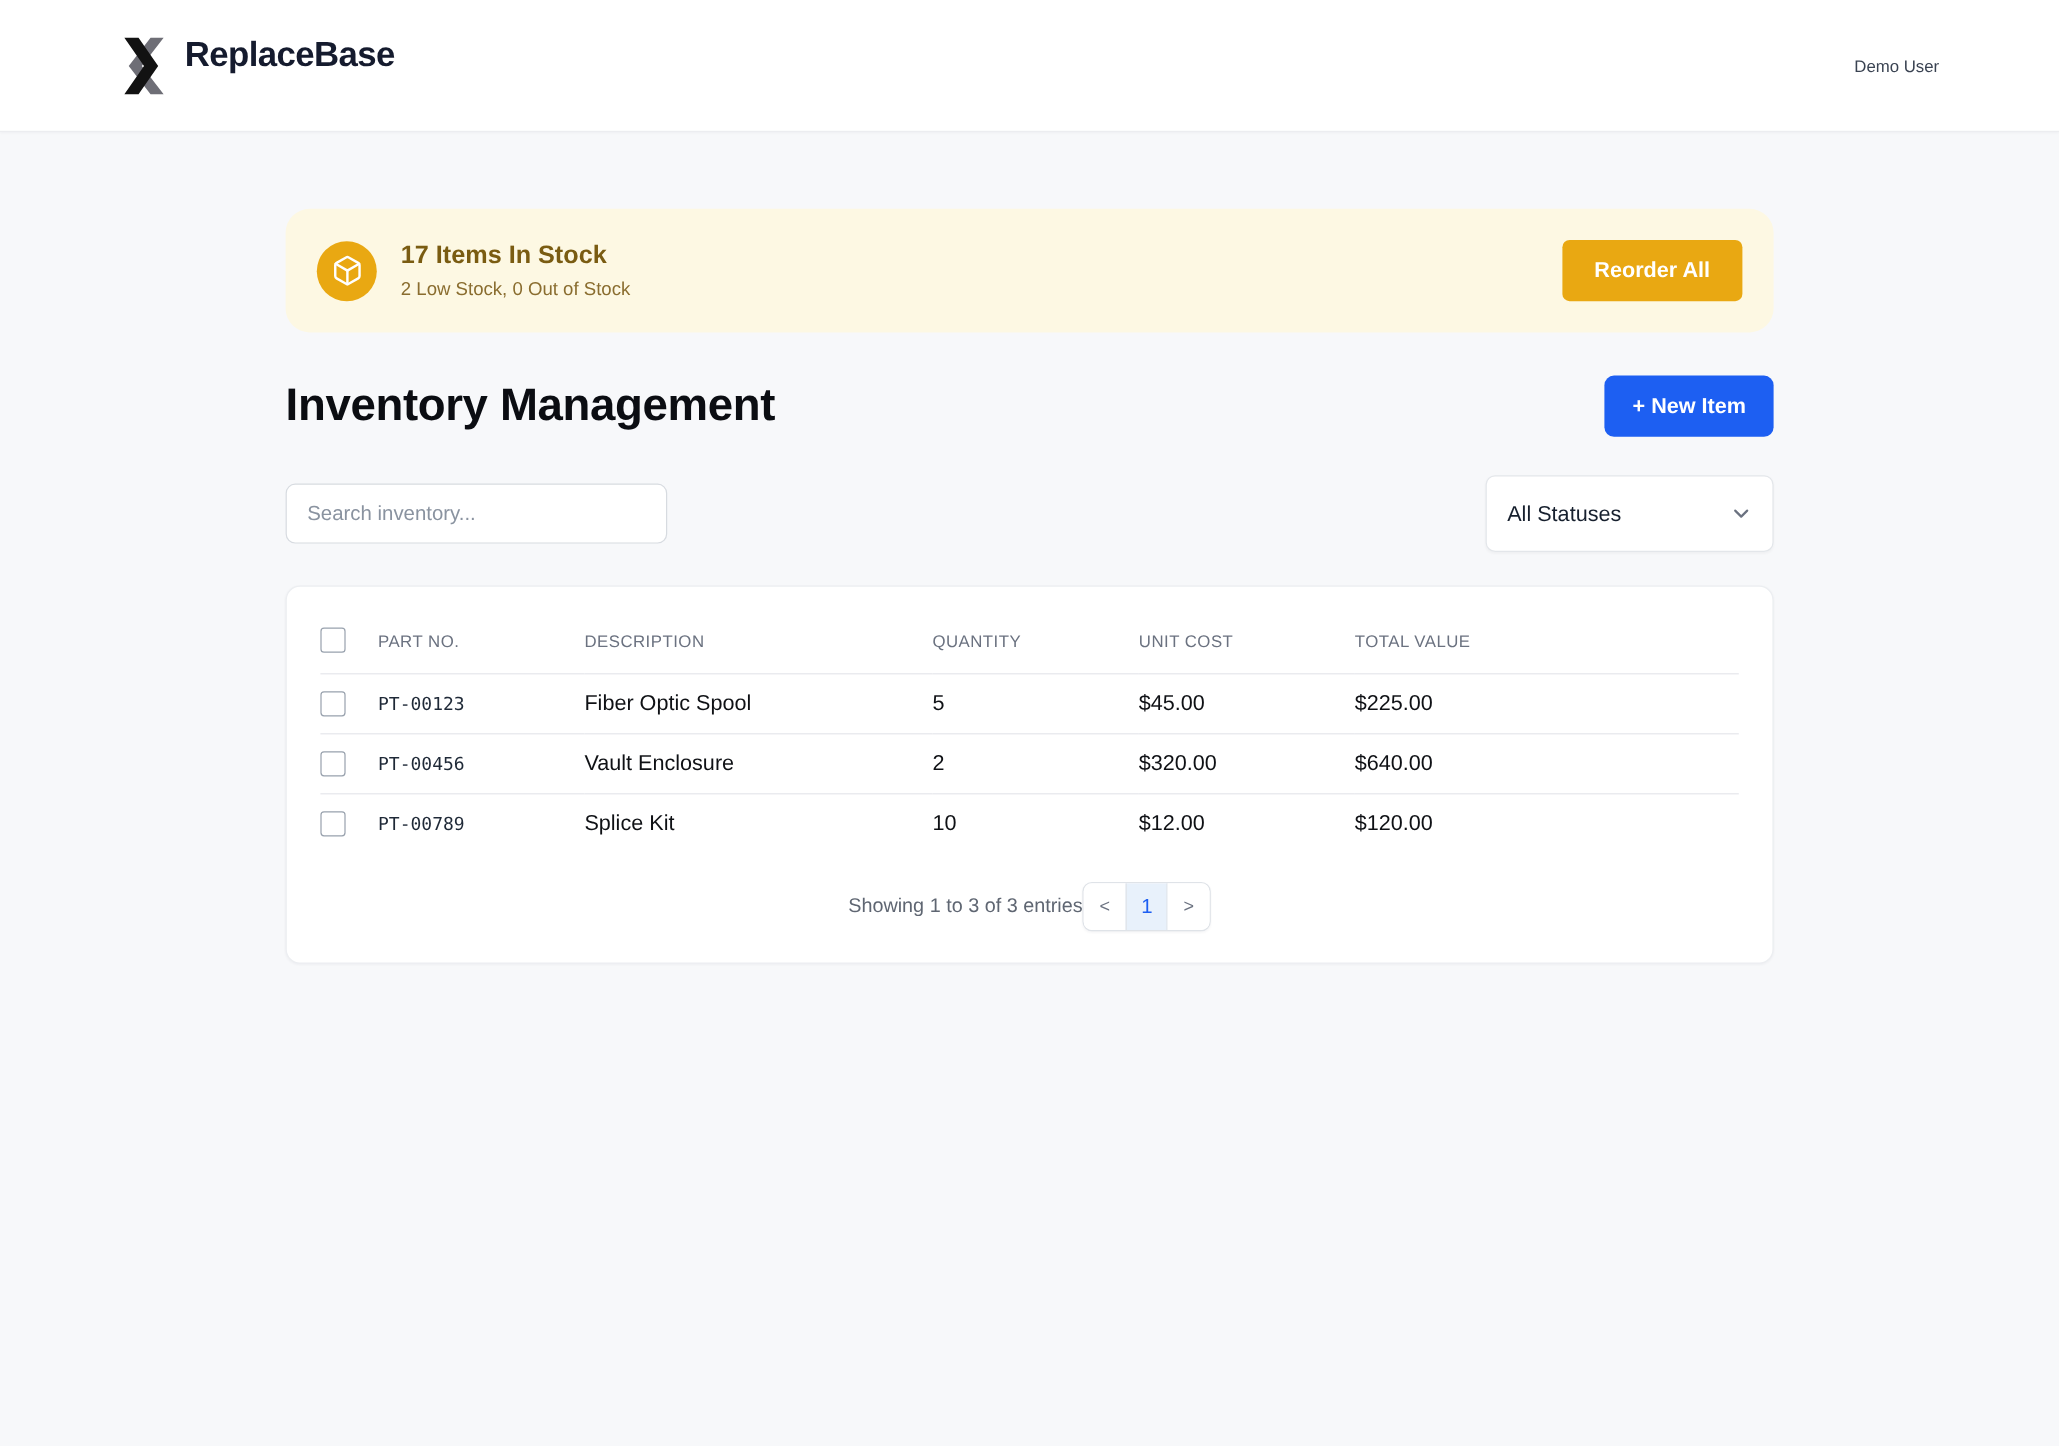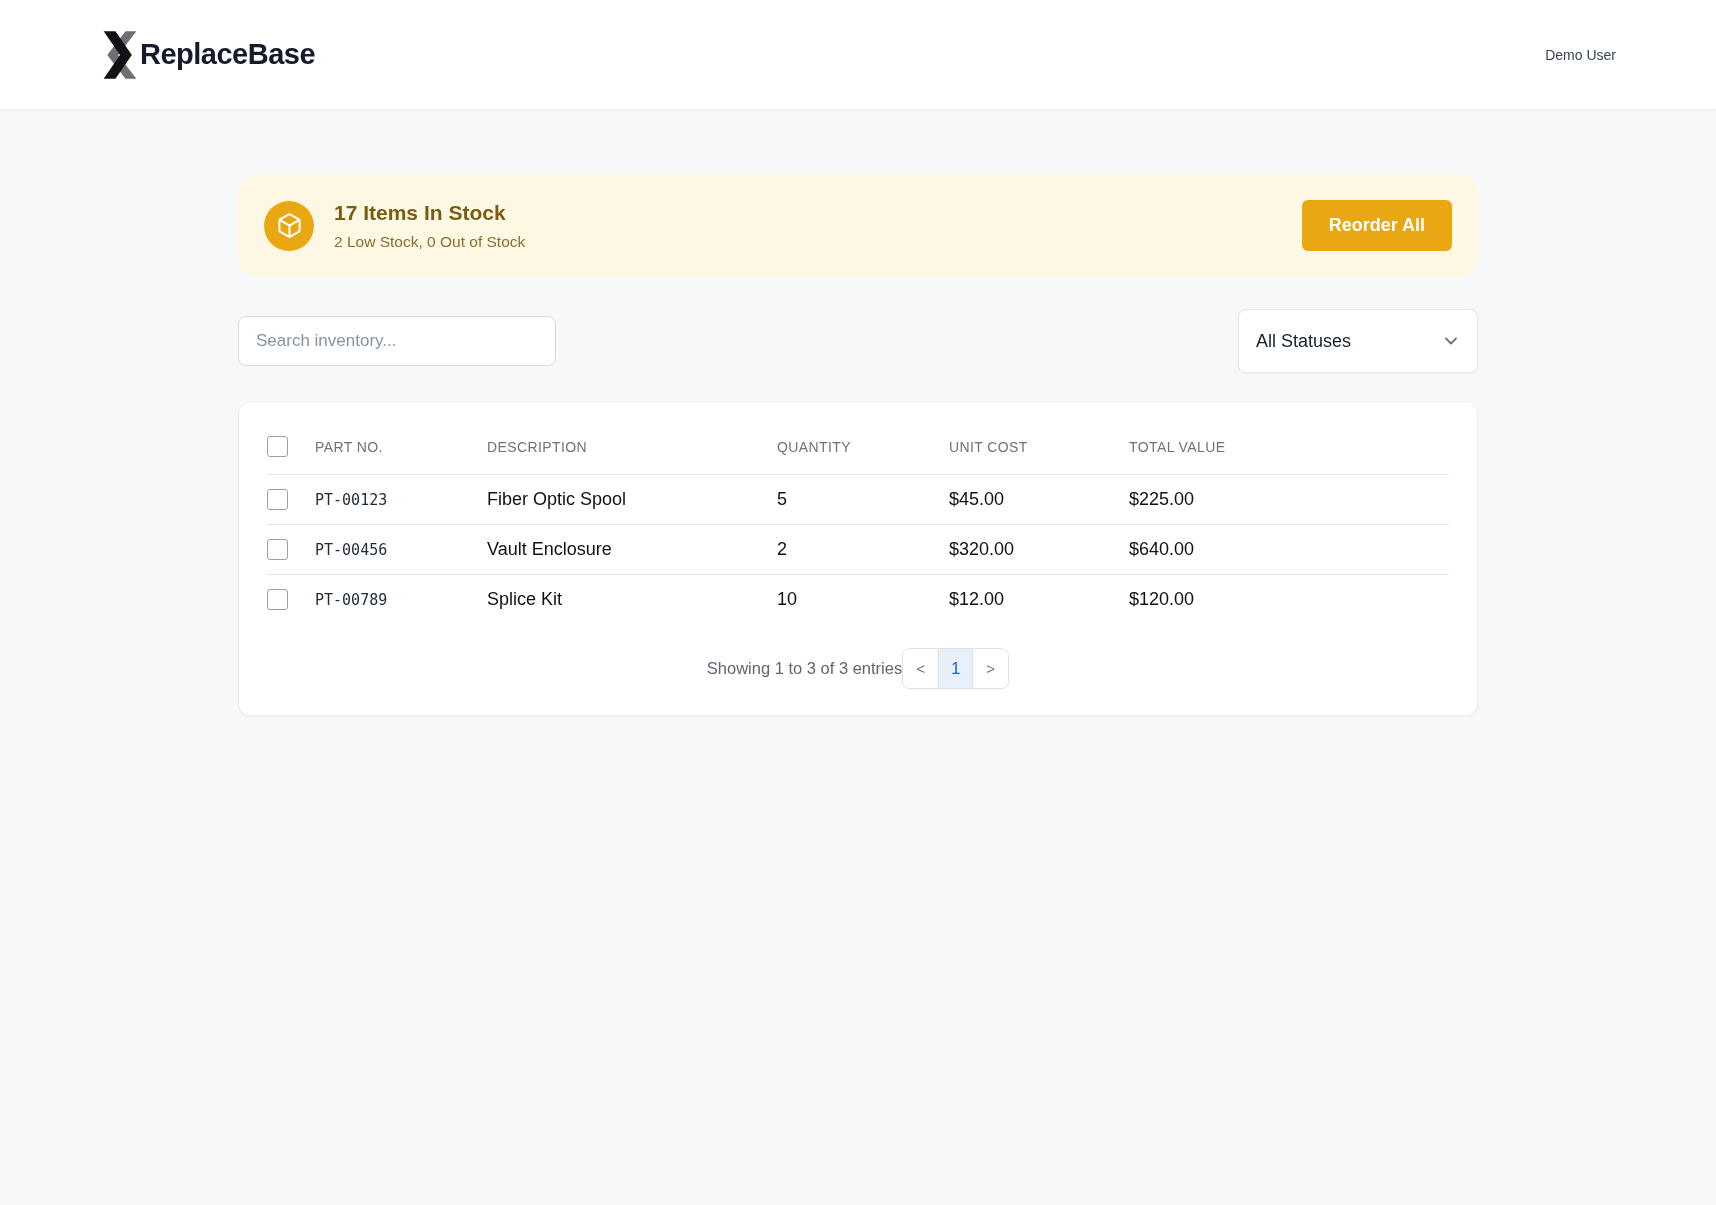--- a/index.html
+++ b/index.html
@@ -15,21 +15,21 @@
     font-family:"Liberation Sans", sans-serif;
     color:var(--text-dark);
     width:1716px; min-height:1205px;
   }
   
   .app-header{
     background:#fff; height:110px; padding:0 100px;
     display:flex; align-items:center; justify-content:space-between;
     border-bottom:1px solid #ECEDF0; box-shadow:0 1px 2px rgba(16,24,40,.04);
   }
-  .brand{display:flex; align-items:center; cursor:pointer;}
+  .brand{display:flex; gap:14px; cursor:pointer;}
   .brand-name{font-size:29px; font-weight:800; color:#151B2E; letter-spacing:-0.5px;}
   .user-name{font-size:14px; color:var(--text-mid);}
   
   .container{max-width:1240px; margin:0 auto; padding:64px 0 120px 0;}
   
   .stock-banner{
     background:var(--amber-bg); border-radius:20px; padding:26px 26px;
     display:flex; align-items:center;
   }
   .stock-badge{
@@ -131,20 +131,24 @@
       </svg>
     </div>
     <div class="stock-texts">
       <div class="stock-title">17 Items In Stock</div>
       <div class="stock-subtitle">2 Low Stock, 0 Out of Stock</div>
     </div>
     <div class="spacer"></div>
     <button class="reorder-btn">Reorder All</button>
   </section>
 
+  <div class="title-row">
+    <h1 class="page-title">Inventory Management</h1>
+    <button class="new-item-btn">+ New Item</button>
+  </div>
 
   <div class="filter-row">
     <input class="search-input" type="text" placeholder="Search inventory..." style="">
     <div class="status-select">
       <span>All Statuses</span>
       <span>
         <svg width="20" height="20" viewBox="0 0 24 24" fill="none" stroke="#6B7280" stroke-width="2.2" stroke-linecap="round" stroke-linejoin="round">
           <polyline points="6 9 12 15 18 9"></polyline>
         </svg>
       </span>

